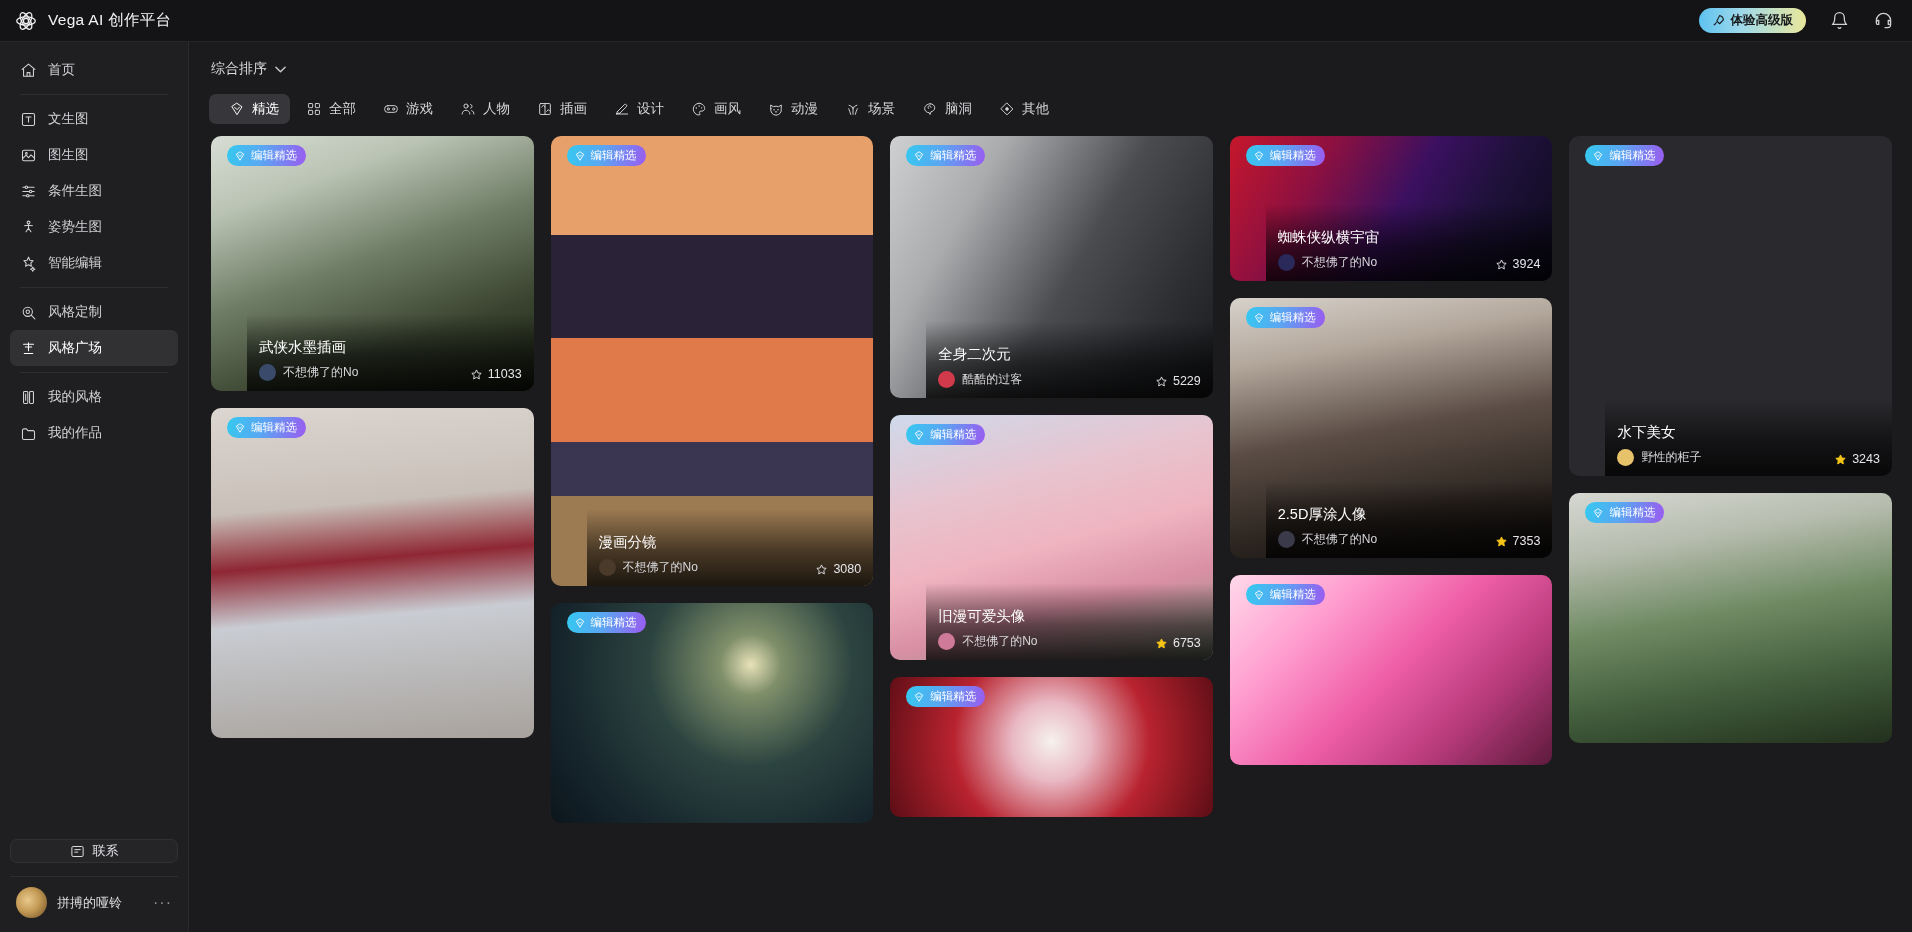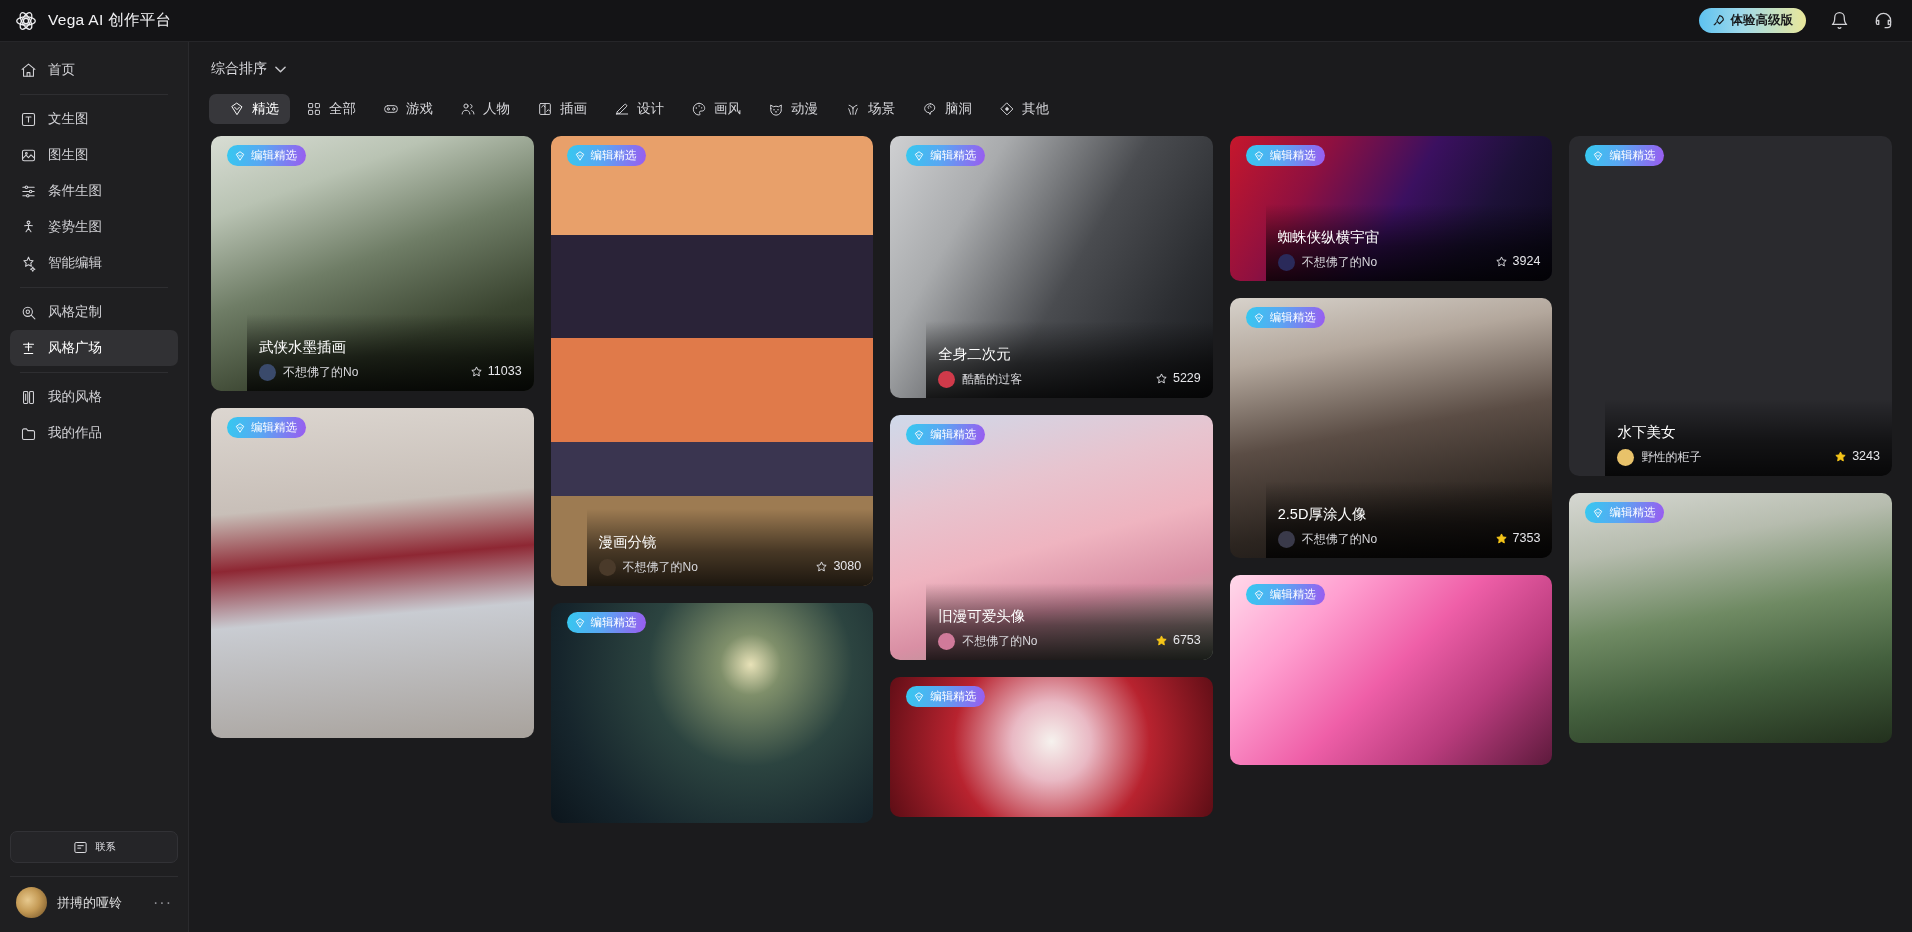--- a/index.html
+++ b/index.html
@@ -49,23 +49,23 @@
     height: 36px; padding: 0 10px; border-radius: 7px;
     color: #d2d2d6; font-size: 13.5px; cursor: pointer; white-space: nowrap;
   }
   .nav-item.active { background: #313134; color: #ffffff; }
   .nav-icon { width: 17px; height: 17px; display: flex; align-items: center; justify-content: center; flex: 0 0 17px; }
   .nav-icon svg { width: 17px; height: 17px; display: block; }
   .nav-sep { height: 1px; background: #2e2e31; margin: 6px 10px; }
   .sidebar-spacer { flex: 1; }
   .contact-btn {
     display: flex; align-items: center; justify-content: center; gap: 8px;
-    height: 32px; margin: 0 0 13px 0; border-radius: 7px;
+    height: 24px; margin: 0 0 13px 0; border-radius: 7px;
     background: #252528; border: 1px solid #323236;
-    color: #e2e2e6; font-size: 10px; cursor: pointer;
+    color: #e2e2e6; font-size: 13px; cursor: pointer;
   }
   .sidebar-foot-sep { height: 1px; background: #2e2e31; margin: 0 0 10px 0; }
   .user-row { display: flex; align-items: center; gap: 10px; padding: 0 6px 14px 6px; cursor: pointer; }
   .avatar {
     width: 31px; height: 31px; border-radius: 50%;
     background: radial-gradient(circle at 38% 42%, #e7c98e 0%, #c49a55 45%, #6b4b22 100%);
     flex: 0 0 31px;
   }
   .user-name { font-size: 13px; color: #ddddde; flex: 1; white-space: nowrap; }
   .user-more { color: #8d8d92; font-size: 16px; letter-spacing: 1px; }
@@ -123,21 +123,21 @@
     color: #fff; font-size: 11.5px; white-space: nowrap;
   }
   .badge-gem { width: 12px; height: 12px; flex: 0 0 12px; }
   .overlay {
     position: absolute; left: 0; right: 0; bottom: 0; z-index: 2;
     padding: 24px 12px 10px 12px;
     background: linear-gradient(to top, rgba(0,0,0,.82) 0%, rgba(0,0,0,.55) 45%, rgba(0,0,0,0) 100%);
     margin-left: 36px;
   }
   .card-title { font-size: 14.5px; color: #fff; margin-bottom: 7px; white-space: nowrap; overflow: hidden; text-overflow: ellipsis; }
-  .card-meta { display: flex; align-items: flex-start; gap: 7px; }
+  .card-meta { display: flex; align-items: flex-end; gap: 7px; }
   .meta-avatar { width: 17px; height: 17px; border-radius: 50%; flex: 0 0 17px; }
   .meta-author { font-size: 12px; color: #d8d8dc; white-space: nowrap; overflow: hidden; text-overflow: ellipsis; flex: 1; }
   .meta-stat { display: flex; align-items: center; gap: 5px; font-size: 12.5px; color: #e6e6ea; white-space: nowrap; }
   .star { width: 13px; height: 13px; flex: 0 0 13px; }
 
   
   .watermark {
     position: absolute; right: 18px; bottom: 14px; z-index: 50;
     display: flex; align-items: center; gap: 9px;
     color: rgba(255,255,255,.88); font-size: 33px; font-weight: bold;

